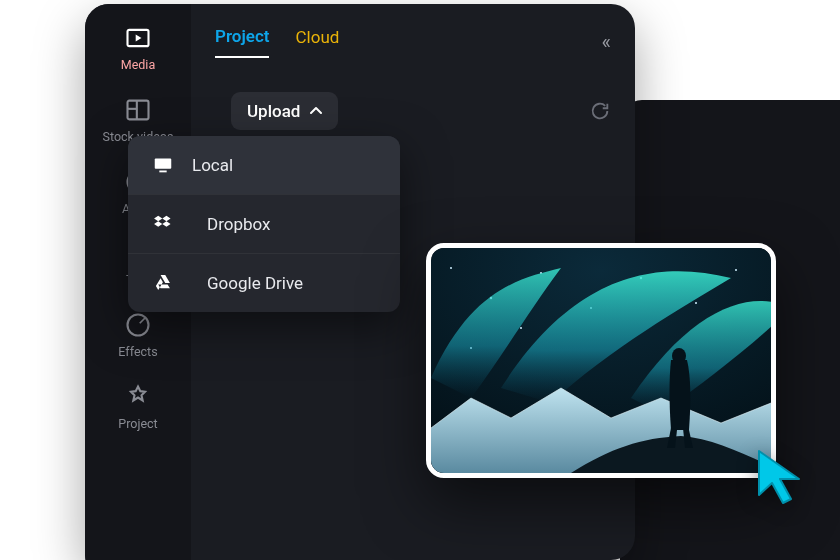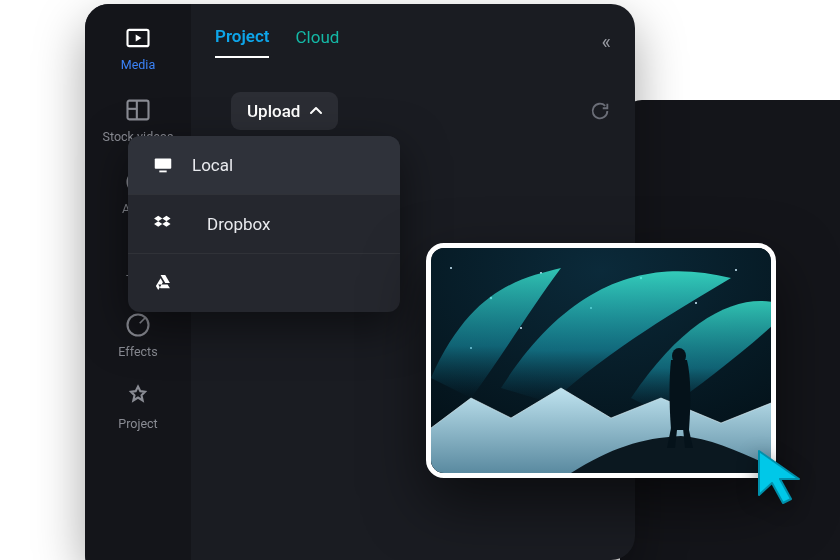--- a/index.html
+++ b/index.html
@@ -22,27 +22,27 @@
   .sidebar{
     position:absolute;left:0;top:0;width:106px;height:100%;
     background:#14151a;border-top-left-radius:24px;border-bottom-left-radius:24px;
     display:flex;flex-direction:column;align-items:center;padding-top:20px;gap:24px;
   }
   .side-item{display:flex;flex-direction:column;align-items:center;gap:6px;cursor:pointer;}
   .side-icon{width:28px;height:28px;display:flex;align-items:center;justify-content:center;}
   .side-icon svg{stroke:#8a8c94;fill:none;stroke-width:1.8;}
   .side-item.active .side-icon svg{stroke:#fff;}
   .side-label{font-size:12.5px;color:#8a8c94;text-align:center;line-height:1.1;}
-  .side-item.active .side-label{color:#3b82f6;}
+  .side-item.active .side-label{color:#fca5a5;}
 
   
   .content{position:absolute;left:106px;top:0;right:0;bottom:0;padding:22px 24px;}
 
   .tabs{display:flex;align-items:center;gap:26px;position:relative;}
-  .tab{font-size:17px;color:#14b8a6;cursor:pointer;padding-bottom:10px;}
+  .tab{font-size:17px;color:#eab308;cursor:pointer;padding-bottom:10px;}
   .tab.active{color:#0ea5e9;font-weight:600;border-bottom:2.5px solid #fff;}
   .collapse{margin-left:auto;color:#9a9ca4;font-size:20px;cursor:pointer;line-height:1;letter-spacing:-4px;padding-right:4px;}
 
   .row2{display:flex;align-items:center;margin-top:34px;gap:20px;padding-left:16px;}
   .upload-btn{
     display:flex;align-items:center;gap:10px;
     background:#2b2d34;color:#fff;font-size:17px;
     padding:9px 16px;border-radius:9px;cursor:pointer;font-weight:500;
   }
   .upload-btn .chev{font-size:13px;}
@@ -181,20 +181,21 @@
           </svg>
       </span>
       <span>Dropbox</span>
     </div>
     <div class="dd-item">
       <span class="dd-icon">
         <svg viewBox="0 0 24 24" fill="#fff">
             <path d="M9 3h6l6 10h-6zM3 17l6-10 3 5-6 10zM9 20h12l-3 -5H6z" transform="scale(.85) translate(2 1)"></path>
           </svg>
       </span>
+      <span>Google Drive</span>
     </div>
   </div>
 
   <div class="thumb">
     <svg viewBox="0 0 340 225" preserveAspectRatio="xMidYMid slice">
       <defs>
         <radialGradient id="sky" cx="50%" cy="10%" r="90%">
           <stop offset="0%" stop-color="#0b2a3a"></stop>
           <stop offset="100%" stop-color="#031017"></stop>
         </radialGradient>

